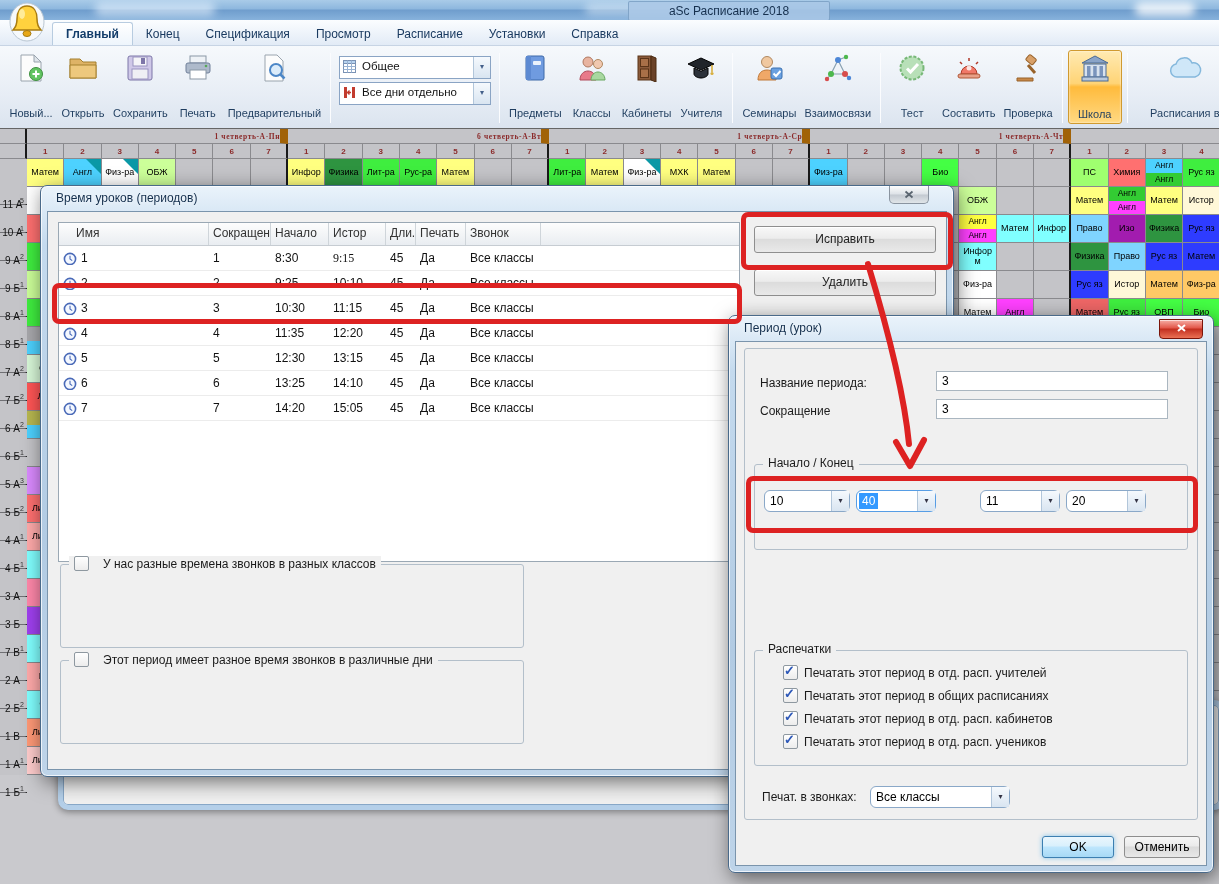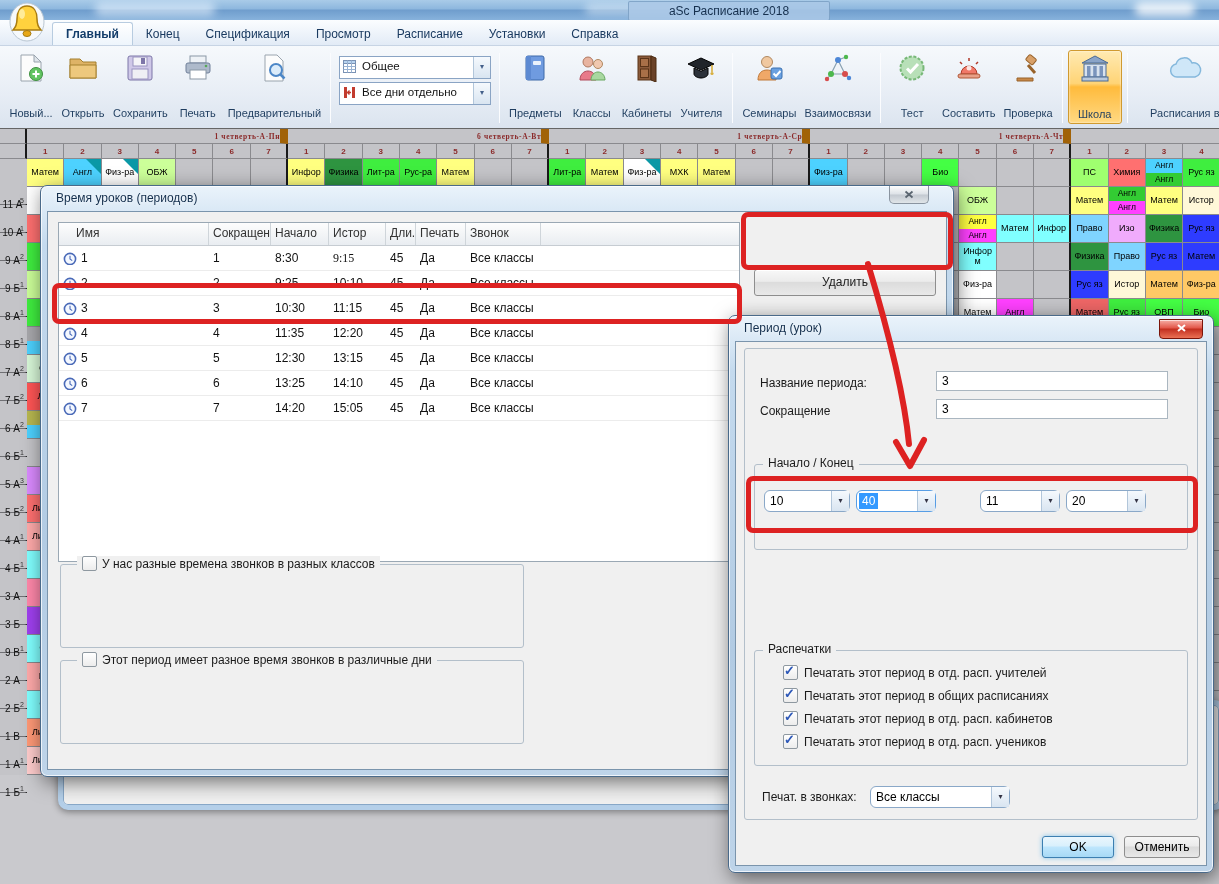--- a/index.html
+++ b/index.html
@@ -89,21 +89,21 @@
   .ptr{display:flex;height:24px;border-bottom:1px solid #ececec;align-items:center;}
   .ptd{box-sizing:border-box;font-size:12px;color:#111;padding-left:4px;flex:none;white-space:nowrap;overflow:hidden;position:relative;}
   .ptd.first{padding-left:22px;}
   .clock{position:absolute;left:4px;top:1px;}
   .btn3d{position:absolute;height:27px;box-sizing:border-box;text-align:center;font-size:12px;color:#222;line-height:25px;
     background:linear-gradient(#f8f8f8,#ececec 45%,#dcdcdc 50%,#e9e9e9);border:1px solid #8e8e8e;border-radius:3px;
     box-shadow:inset 0 1px 0 #fff;}
   .edit-btn{left:706px;top:14px;width:182px;}
   .del-btn{left:706px;top:57px;width:182px;}
   .grp{position:absolute;border:1px solid #b3bfca;border-radius:3px;box-sizing:border-box;}
-  .grp .lg{position:absolute;top:-9px;left:16px;background:#f0f0f0;padding:0 5px;font-size:12px;color:#1b1b1b;display:flex;align-items:center;gap:5px;white-space:nowrap;}
+  .grp .lg{position:absolute;top:-9px;left:8px;background:#f0f0f0;padding:0 5px;font-size:12px;color:#1b1b1b;display:flex;align-items:center;gap:14px;white-space:nowrap;}
   .gb1{left:12px;top:352px;width:464px;height:84px;}
   .gb2{left:12px;top:448px;width:464px;height:84px;}
 
   .cb{width:13px;height:13px;flex:none;display:inline-block;border:1px solid #8e98a0;border-radius:2px;
     background:linear-gradient(#ffffff,#ececec);position:relative;vertical-align:-2px;}
   .cb.checked::after{content:"\2713";position:absolute;left:0px;top:-3px;font-size:13px;font-weight:bold;color:#2d58b8;}
 
   
   .bigframe{position:absolute;left:8px;top:6px;width:454px;height:472px;border:1px solid #b3bfca;border-radius:3px;box-sizing:border-box;}
   .flabel{position:absolute;font-size:12px;color:#1b1b1b;white-space:nowrap;}
@@ -537,21 +537,21 @@
         <div class="tt-cell"></div>
         <div class="tt-cell"></div>
         <div class="tt-cell"></div>
         <div class="tt-cell split">
           <div class="half" style="background: rgb(255, 255, 64);">Англ</div>
           <div class="half" style="background: rgb(255, 64, 255);">Англ</div>
         </div>
         <div class="tt-cell" style="background: rgb(128, 255, 255);">Матем</div>
         <div class="tt-cell db" style="background: rgb(128, 255, 255);">Инфор</div>
         <div class="tt-cell" style="background: rgb(127, 212, 255);">Право</div>
-        <div class="tt-cell" style="background: #f0abfc;">Изо</div>
+        <div class="tt-cell" style="background: #a21caf;">Изо</div>
         <div class="tt-cell" style="background: rgb(46, 148, 64);">Физика</div>
         <div class="tt-cell" style="background: rgb(46, 60, 255);">Рус яз</div>
       </div>
       <div class="tt-row">
         <div class="tt-lab">
           <span>9 Б</span>
           <span class="tt-sub">1</span>
         </div>
         <div class="tt-cell" style="background: rgb(63, 238, 63);">П</div>
         <div class="tt-cell"></div>
@@ -1043,21 +1043,21 @@
         <div class="tt-cell"></div>
         <div class="tt-cell"></div>
         <div class="tt-cell db"></div>
         <div class="tt-cell"></div>
         <div class="tt-cell"></div>
         <div class="tt-cell"></div>
         <div class="tt-cell"></div>
       </div>
       <div class="tt-row">
         <div class="tt-lab">
-          <span>9 В</span>
+          <span>7 В</span>
           <span class="tt-sub">1</span>
         </div>
         <div class="tt-cell" style="background: rgb(160, 64, 240);">Ру</div>
         <div class="tt-cell"></div>
         <div class="tt-cell"></div>
         <div class="tt-cell"></div>
         <div class="tt-cell"></div>
         <div class="tt-cell"></div>
         <div class="tt-cell db"></div>
         <div class="tt-cell"></div>
@@ -1379,20 +1379,21 @@
                   </svg></span><span>7</span></div>
               <div class="ptd" style="width: 62px;">7</div>
               <div class="ptd" style="width: 58px;">14:20</div>
               <div class="ptd" style="width: 57px;">15:05</div>
               <div class="ptd" style="width: 30px;">45</div>
               <div class="ptd" style="width: 50px;">Да</div>
               <div class="ptd" style="width: 75px;">Все классы</div>
             </div>
           </div>
       </div>
+      <div class="btn3d edit-btn">Исправить</div>
       <div class="btn3d del-btn">Удалить</div>
       <div class="grp gb1">
         <div class="lg">
           <span class="cb"></span>
           <span>У нас разные времена звонков в разных классов</span>
         </div>
       </div>
       <div class="grp gb2">
         <div class="lg">
           <span class="cb"></span>

